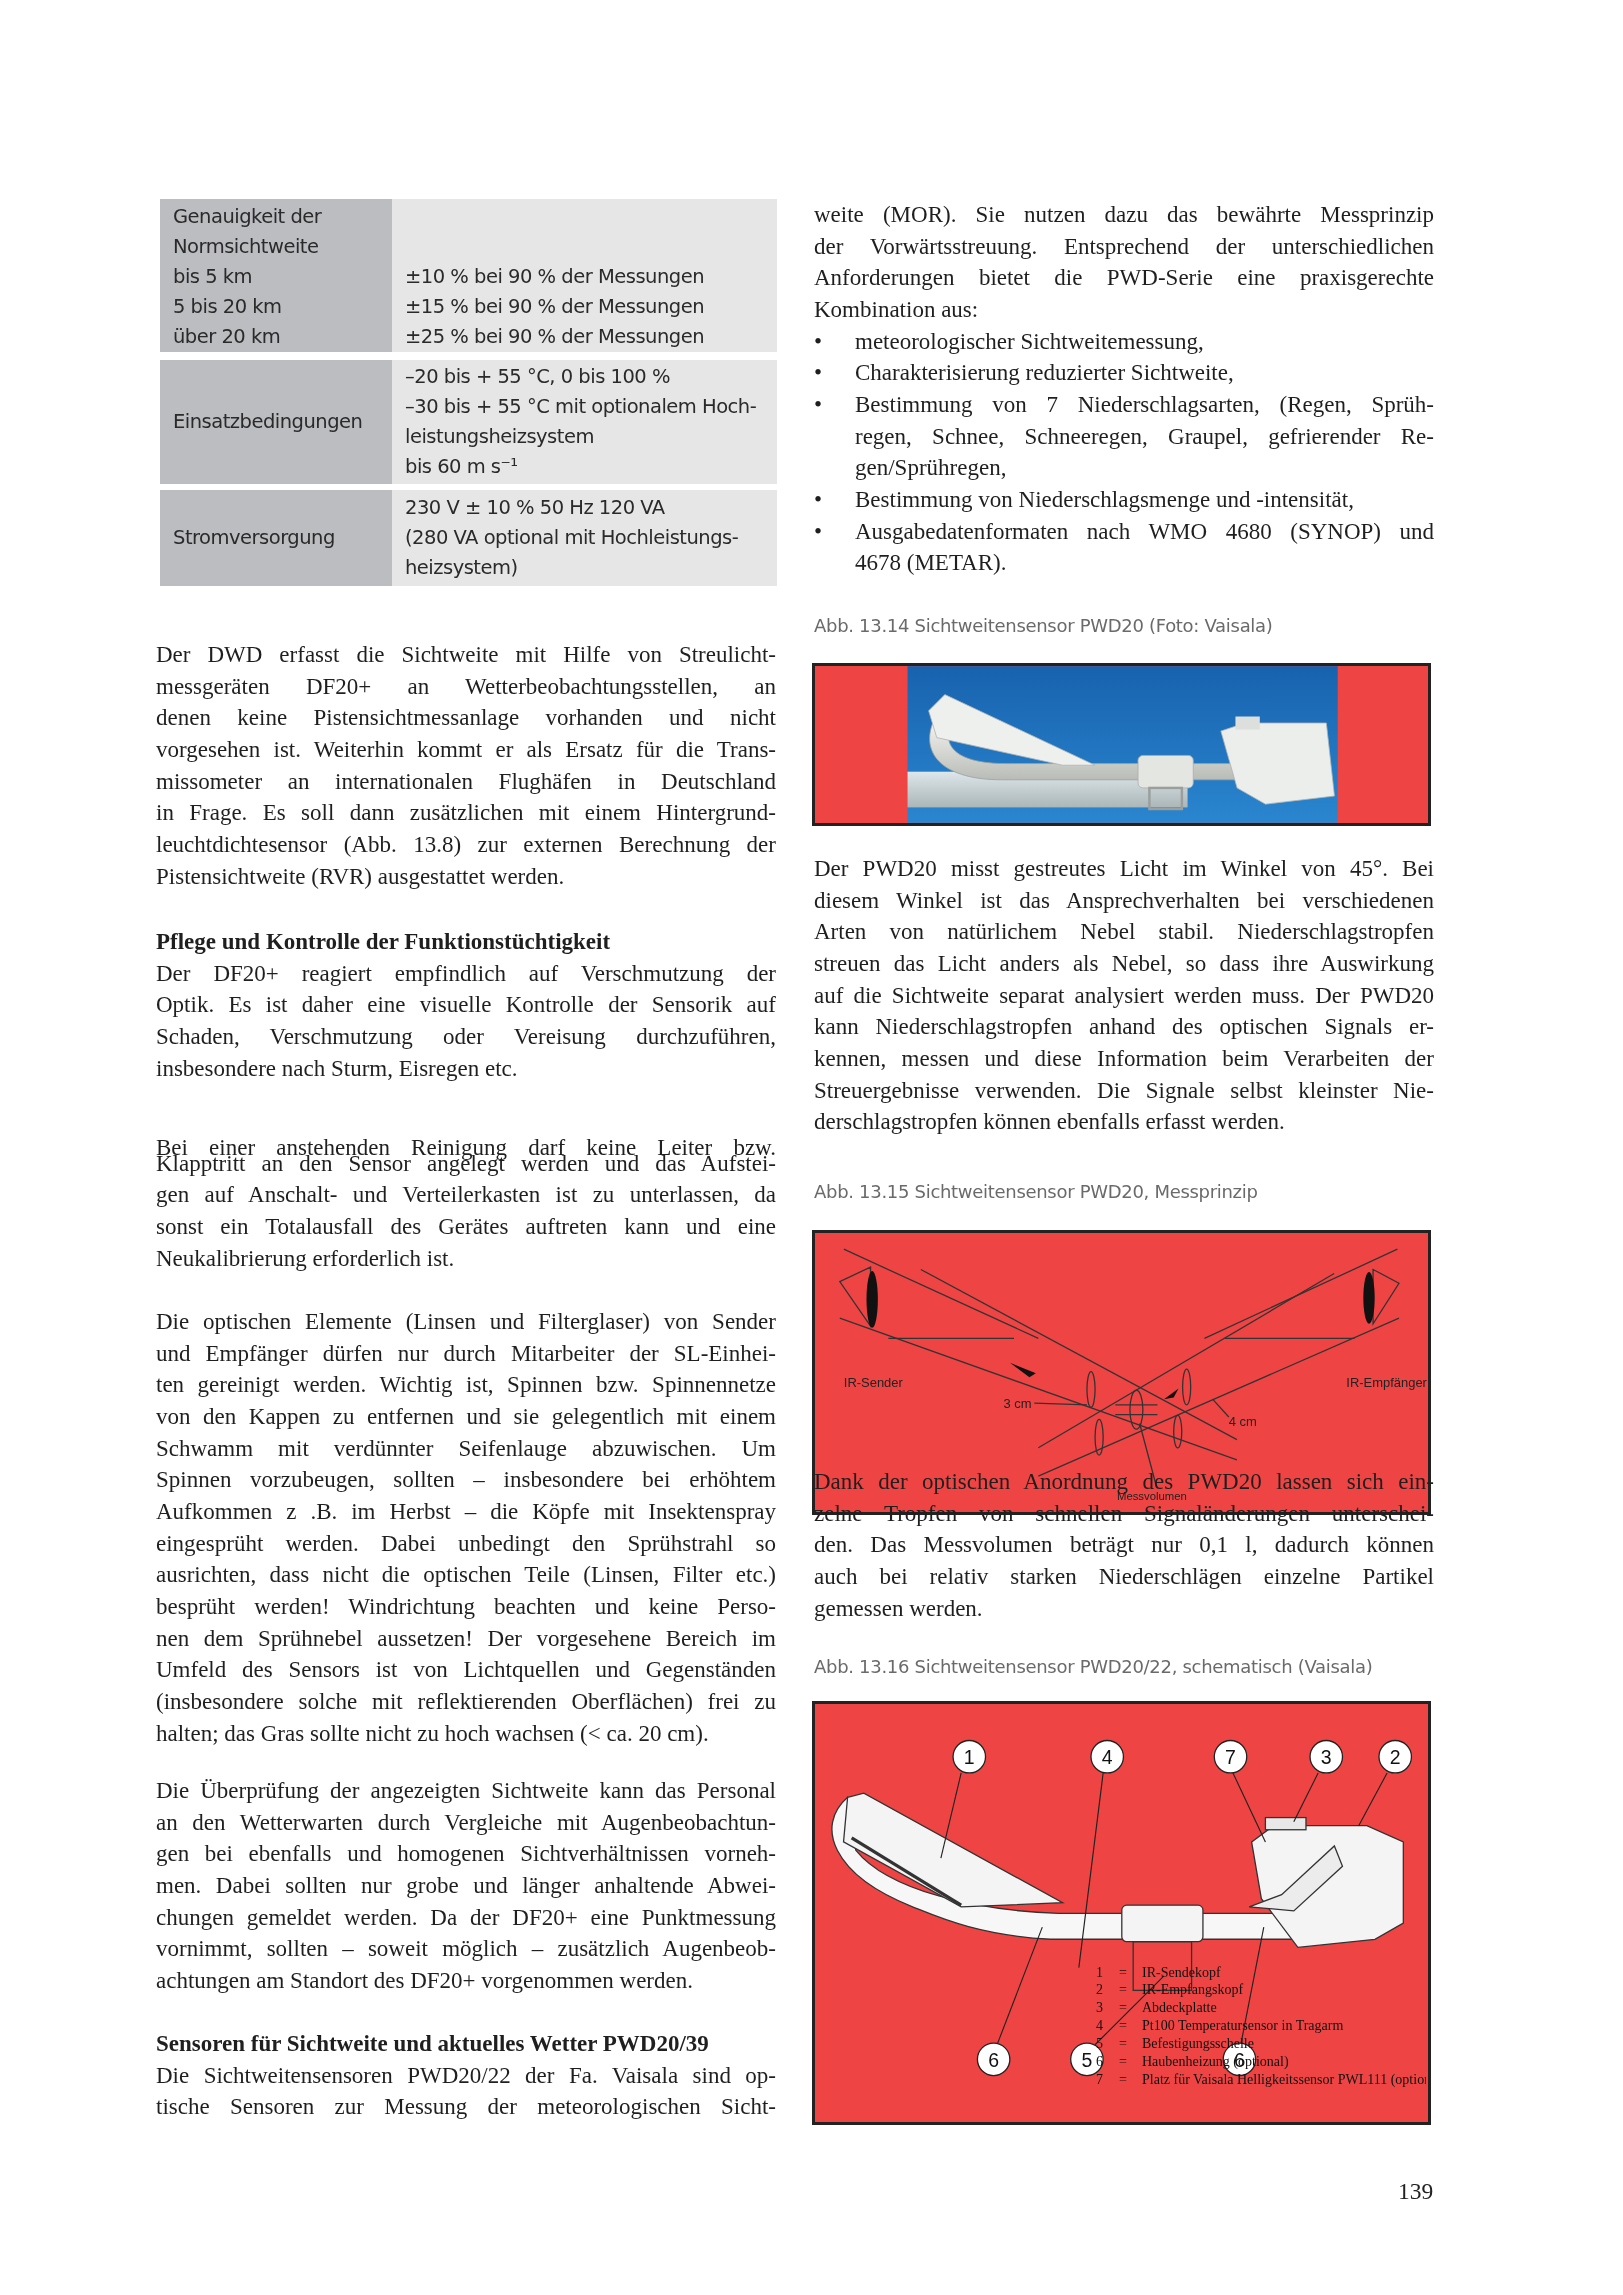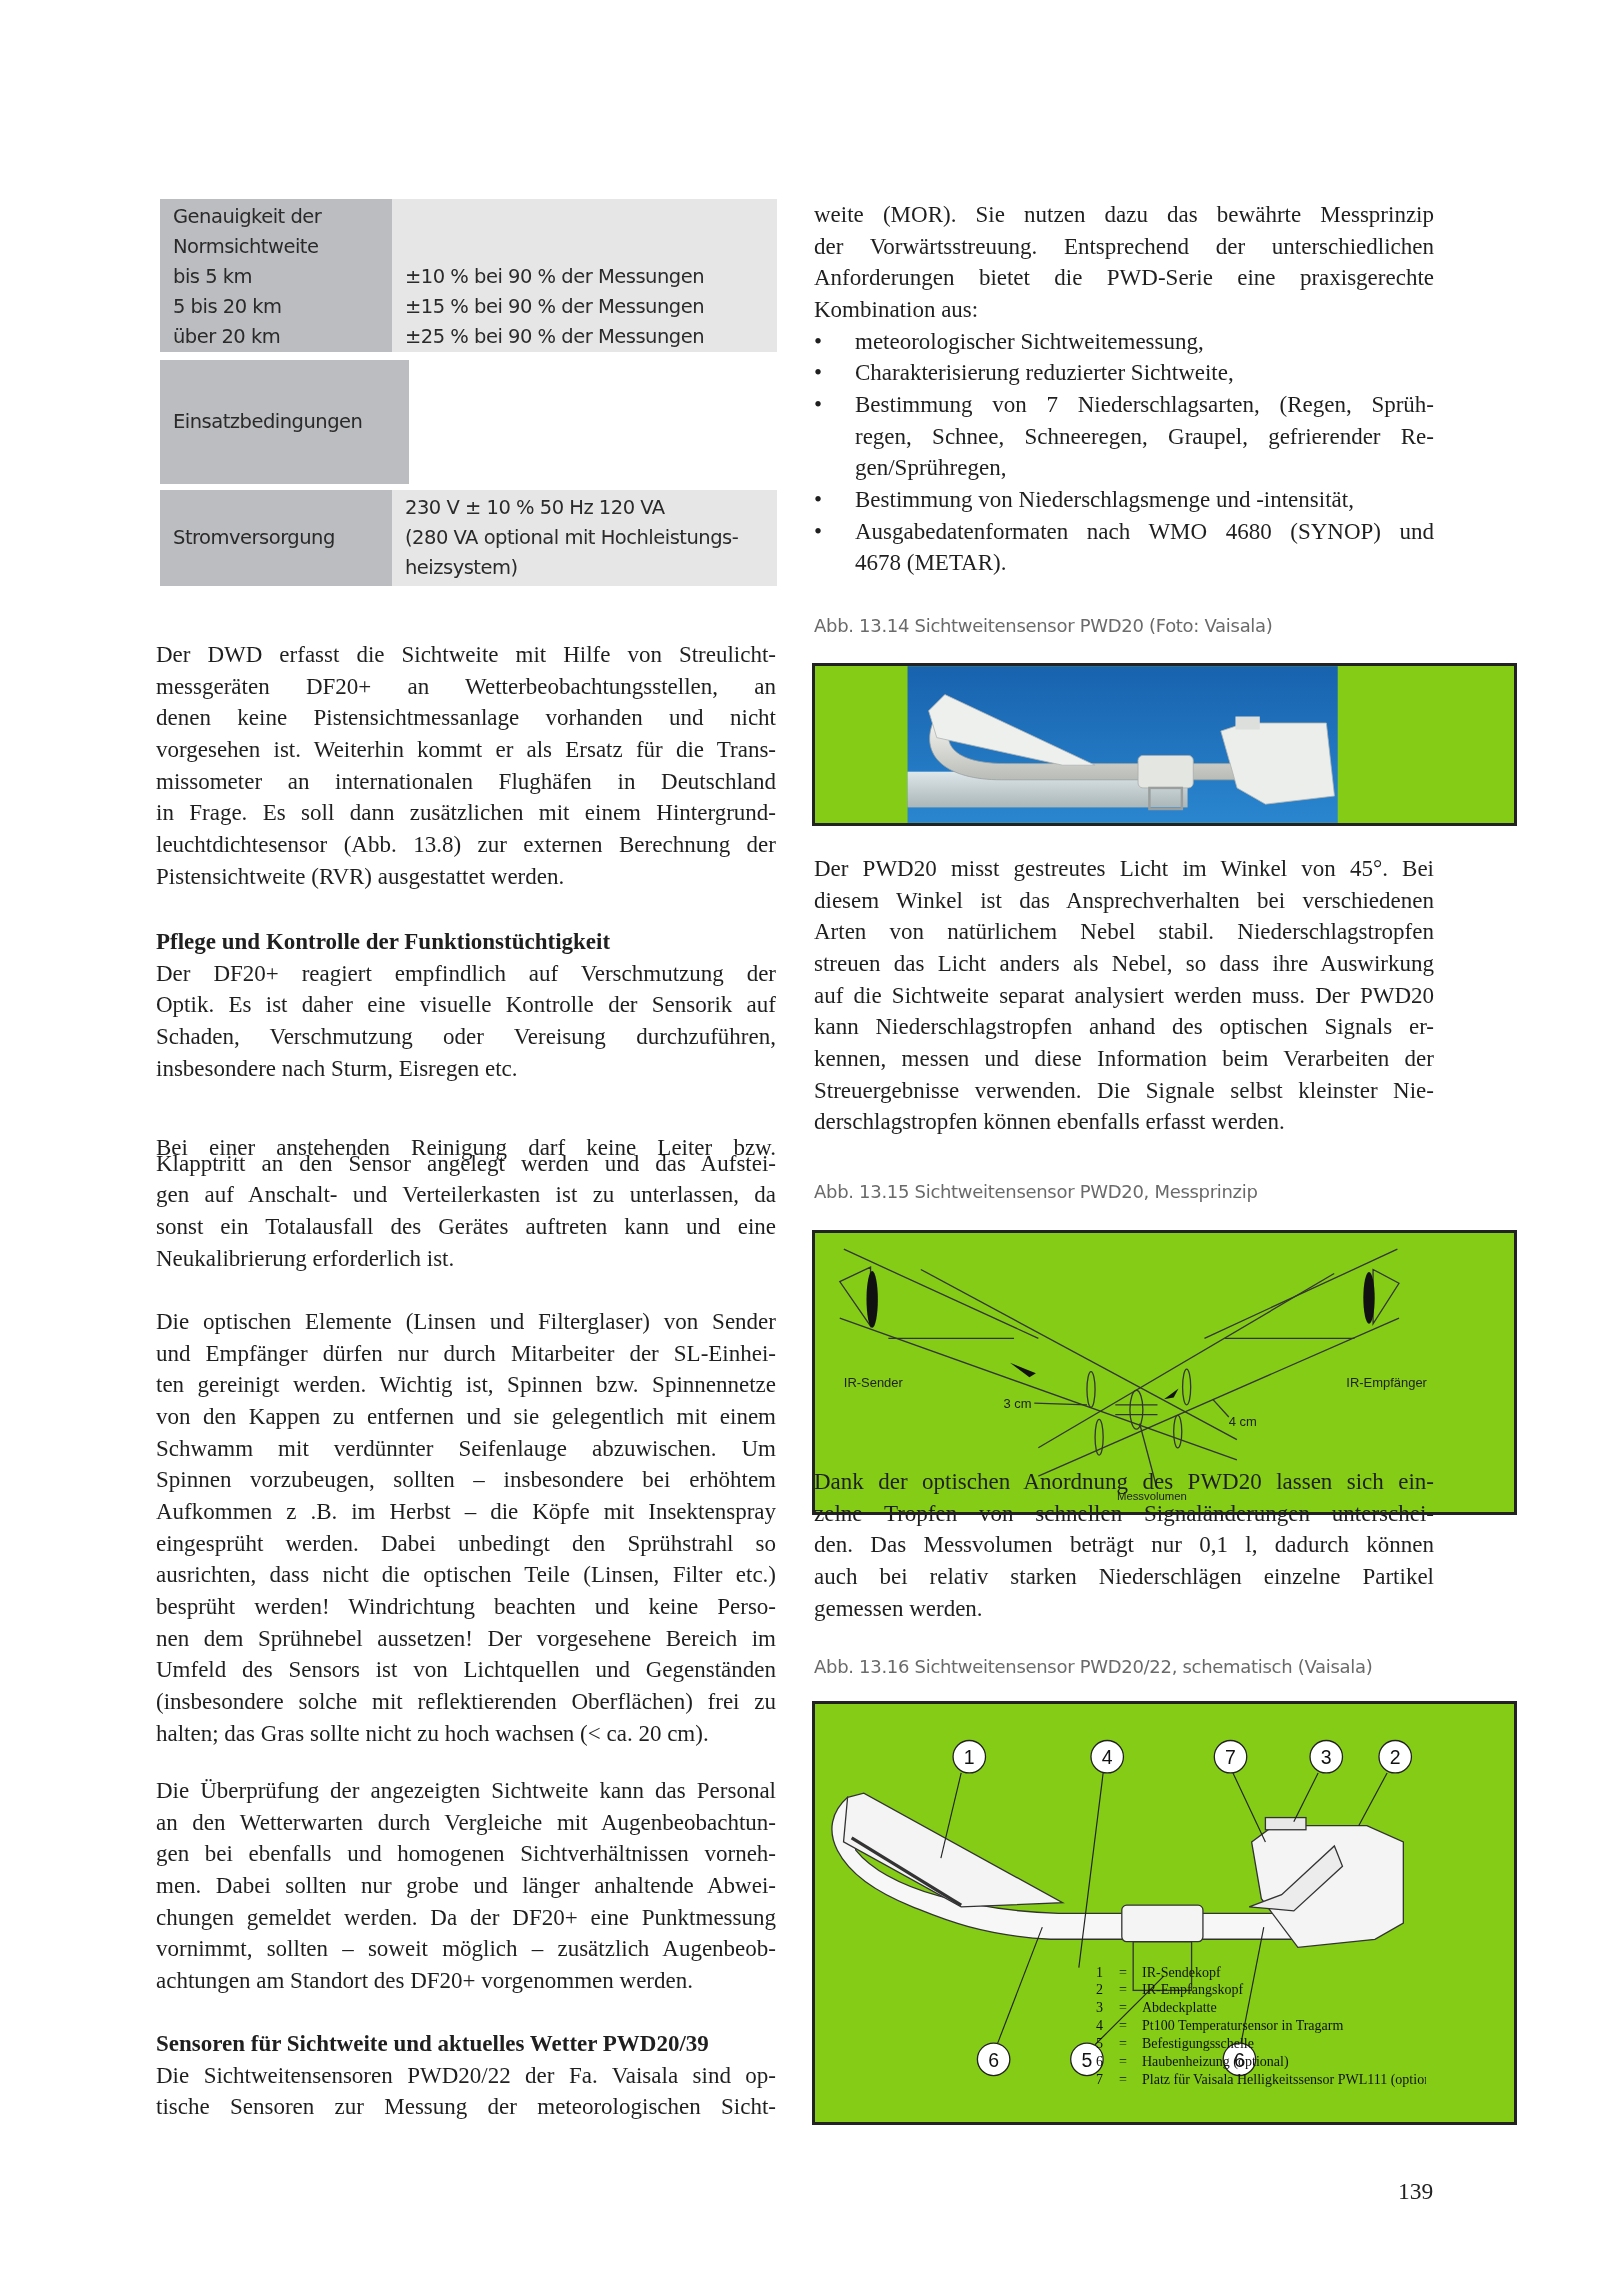--- a/index.html
+++ b/index.html
@@ -25,21 +25,21 @@
   .line.last { text-align-last:left; }
   .heading { font-weight:bold; text-align-last:left; }
   .bullet-line { position:absolute; left:0; width:100%; height:32px; line-height:32px; white-space:nowrap; }
   .bullet-dot { position:absolute; left:0; width:16px; }
   .bullet-text { position:absolute; left:41px; right:0; text-align:justify; text-align-last:justify; }
   .bullet-text.last { text-align-last:left; }
 
   .caption { position:absolute; left:814px; font-family:"DejaVu Sans", "Liberation Sans", sans-serif;
              font-size:18px; color:#6a6a6a; white-space:nowrap; letter-spacing:-0.3px; }
 
-  .figure { position:absolute; left:812px; width:705px; border:3.2px solid #222; background:#84cc16; box-sizing:border-box; }
+  .figure { position:absolute; left:812px; width:619px; border:3.2px solid #222; background:#ef4444; box-sizing:border-box; }
   .page-number { position:absolute; left:1398px; top:2178px; font-family:"Liberation Serif","DejaVu Serif",serif;
                  font-size:23.5px; color:#222; }
   svg text { font-family:"Liberation Sans","DejaVu Sans",sans-serif; }
 </style>
 </head>
 <body>
 
 <div class="page">
 
   <div class="spec-table">
@@ -61,20 +61,28 @@
           <div>±15 % bei 90 % der Messungen</div>
           <div>±25 % bei 90 % der Messungen</div>
         </div>
       </div>
     </div>
 
     <div class="spec-row" style="top:161px;height:124px;">
       <div class="spec-label">
         <div class="cell-text" style="top:47px;">
           <div>Einsatzbedingungen</div>
+        </div>
+      </div>
+      <div class="spec-value">
+        <div class="cell-text" style="top:2.4px;">
+          <div>–20 bis + 55 °C, 0 bis 100 %</div>
+          <div>–30 bis + 55 °C mit optionalem Hoch-</div>
+          <div>leistungsheizsystem</div>
+          <div>bis 60 m s⁻¹</div>
         </div>
       </div>
     </div>
 
     <div class="spec-row" style="top:291px;height:96px;">
       <div class="spec-label">
         <div class="cell-text" style="top:33px;">
           <div>Stromversorgung</div>
         </div>
       </div>

